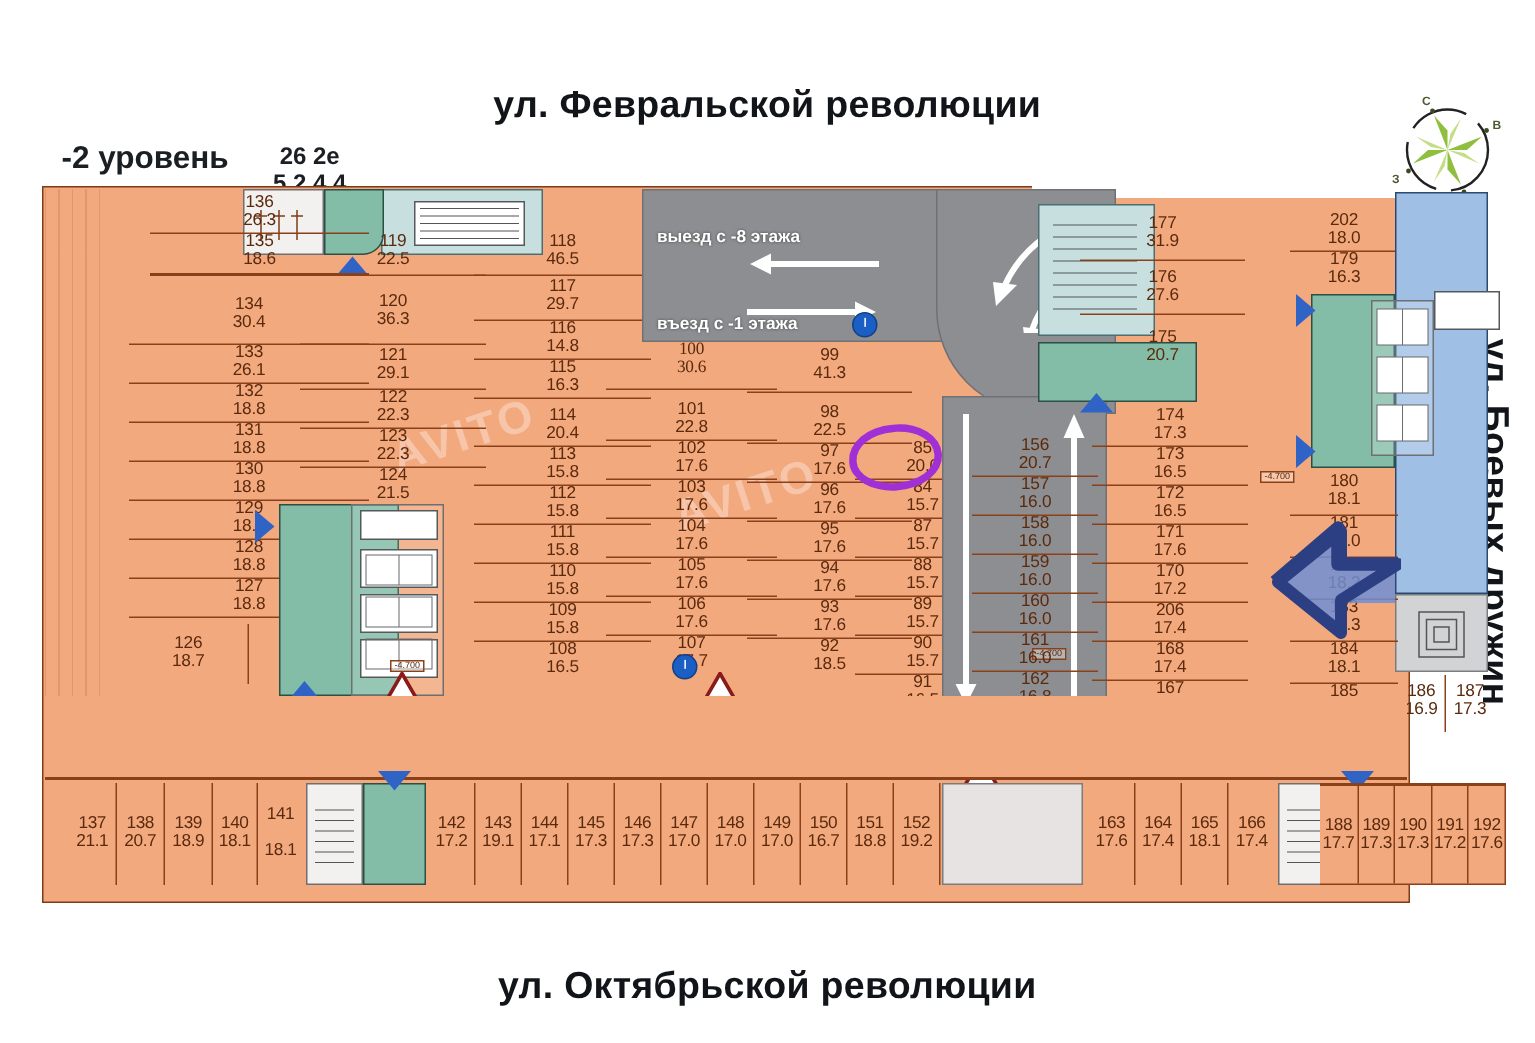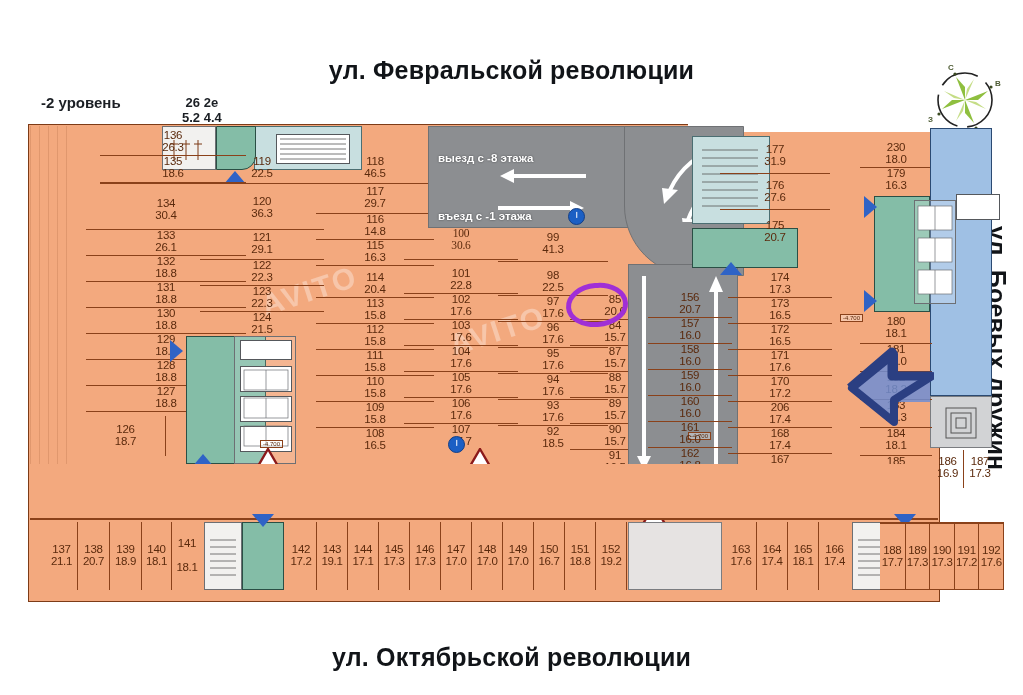--- a/index.html
+++ b/index.html
@@ -27,26 +27,26 @@
   }
   #street-top   { left: 50%; transform: translateX(-50%); top: 56px; }
   #street-bottom{ left: 50%; transform: translateX(-50%); top: 643px; }
   #street-right {
     right: -96px; top: 50%;
     transform: translateY(-50%) rotate(90deg);
     transform-origin: center;
   }
   #level-label {
     position: absolute; left: 41px; top: 94px;
-    font-size: 15px; font-weight: 700; color: #1b1f24;
+    font-size: 21px; font-weight: 700; color: #1b1f24;
     white-space: nowrap;
   }
   #top-codes {
     position: absolute; left: 182px; top: 96px;
-    font-size: 13px; font-weight: 700; color: #1b1f24;
+    font-size: 16px; font-weight: 700; color: #1b1f24;
     line-height: 1.12; text-align: center; white-space: nowrap;
   }
 
   
   #compass { position: absolute; left: 920px; top: 57px; width: 90px; height: 86px; }
   #compass .cl {
     position: absolute; font-size: 8px; color: #4d5b33; font-weight: 700;
   }
 
   
@@ -642,21 +642,21 @@
         <span class="a">16.0</span>
       </div>
       <div class="unit nb" style="height:26px;">
         <span class="n">162</span>
         <span class="a">16.8</span>
       </div>
     </div>
 
     <div class="col" style="left:832px; top:14px; width:72px;">
       <div class="unit" style="height:30px; padding-top:4px;">
-        <span class="n">230</span>
+        <span class="n">202</span>
         <span class="a">18.0</span>
       </div>
       <div class="unit nb" style="height:28px;">
         <span class="n">179</span>
         <span class="a">16.3</span>
       </div>
     </div>
 
     <div class="core-blue" style="left:902px; top:4px; width:62px; height:268px;"></div>
 

